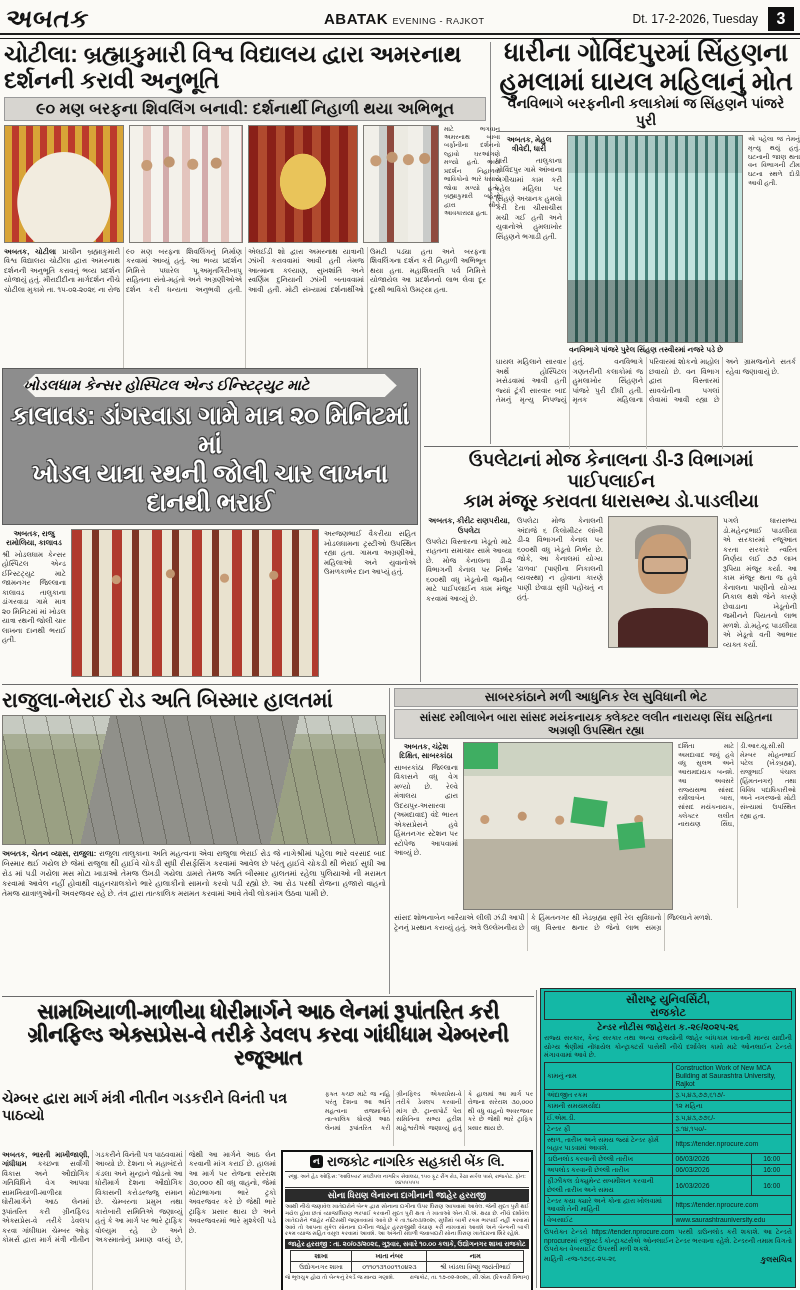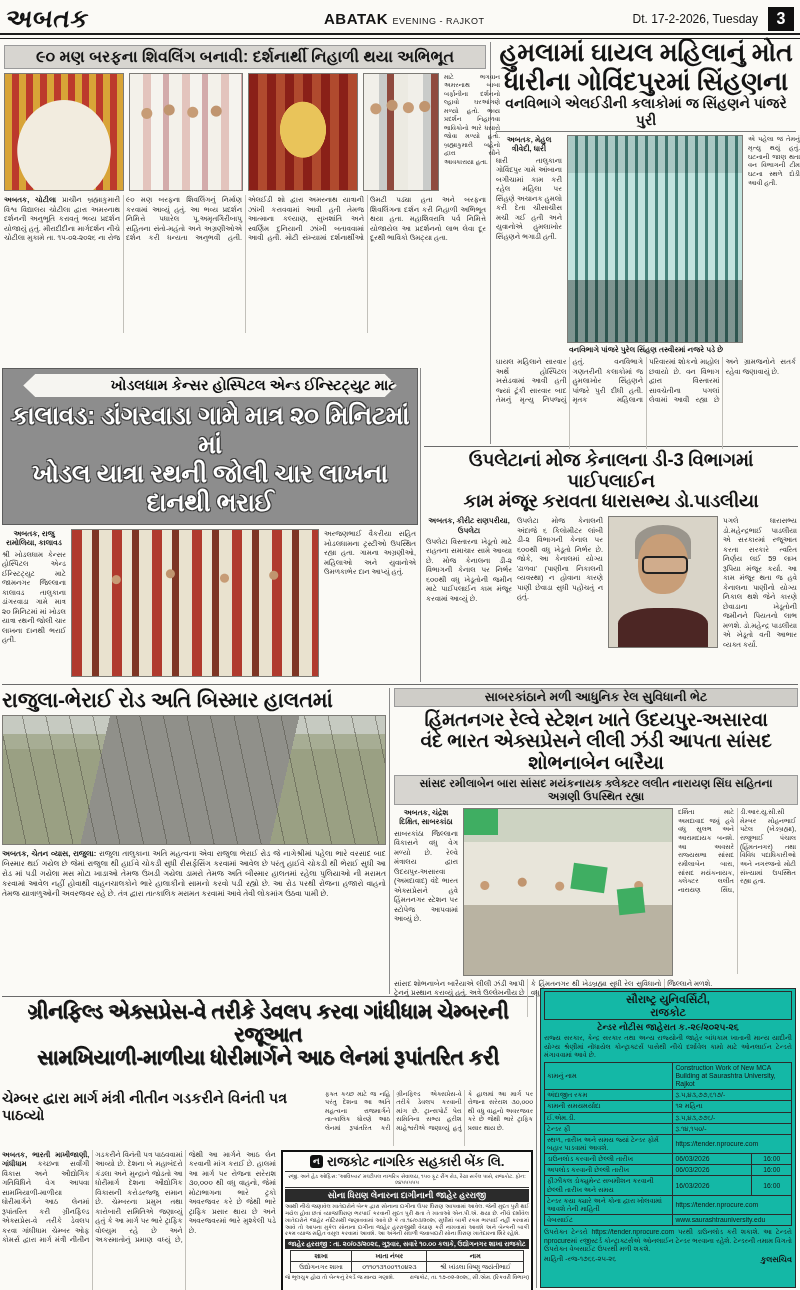--- a/index.html
+++ b/index.html
@@ -84,23 +84,23 @@
      radial-gradient(circle 5px at 46% 52%, #c79c76 0 4px, transparent 5px),
      radial-gradient(circle 5px at 64% 42%, #c0956f 0 4px, transparent 5px),
      radial-gradient(circle 5px at 84% 50%, #c79c76 0 4px, transparent 5px);}
   .ph-portrait{background:#d9d4c8;}
   .ph-portrait .hair{position:absolute;left:24%;top:6%;width:52%;height:26%;background:#9a958c;border-radius:50% 50% 0 0;}
   .ph-portrait .face{position:absolute;left:27%;top:13%;width:46%;height:46%;background:#c89e78;border-radius:46%;}
   .ph-portrait .glasses{position:absolute;left:31%;top:30%;width:38%;height:11%;border:2px solid #222;border-radius:5px;background:rgba(255,255,255,.15);}
   .ph-portrait .shirt{position:absolute;left:8%;bottom:0;width:84%;height:30%;background:#4c2624;border-radius:40% 40% 0 0;}
   
   .gray-block{background:#8d8d8d;border:1px solid #5c5c5c;padding:5px 4px 7px;}
-  .ribbon{background:#f6f5f1;color:#0d0d0d;font-weight:bold;font-size:14.5px;text-align:right;
+  .ribbon{background:#f6f5f1;color:#0d0d0d;font-weight:bold;font-size:14.5px;text-align:left;
           width:92%;margin:0 auto 4px;padding:3px 0;
-          clip-path:polygon(0 50%,12px 0,calc(100% - 12px) 0,100% 50%,calc(100% - 12px) 100%,12px 100%);}
+          clip-path:polygon(0 50%,12px 0,calc(100% - 12px) 0,100% 50%,calc(100% - 12px) 100%,12px 100%);font-style:italic;}
   .gray-hl{color:#ffffff;font-weight:bold;font-size:25px;line-height:1.16;text-align:center;letter-spacing:-.5px;
            text-shadow:1px 1px 0 #3c3c3c,-1px -1px 0 #3c3c3c,1px -1px 0 #3c3c3c,-1px 1px 0 #3c3c3c;}
   
   .row{display:flex;gap:5px;}
   .colbox{flex:none;overflow:hidden;}
   
   #tender{position:absolute;left:540px;top:988px;width:256px;height:300px;border:1.5px solid #2c2c2c;background:#14b8a6;padding:2px 3px;box-sizing:border-box;}
   .uni-box{border:1px solid #2c2c2c;text-align:center;font-weight:bold;font-size:11px;line-height:1.15;padding:1px 0;}
   .t-title{text-align:center;font-weight:bold;font-size:9px;margin:2px 0 1px;}
   .t-intro{font-size:6.8px;line-height:1.25;text-align:justify;margin:0 0 2px;}
@@ -155,39 +155,40 @@
 
   <div class="rule-v" style="left:490px;top:42px;height:402px;"></div>
   <div class="rule-v" style="left:420px;top:368px;height:314px;"></div>
   <div class="rule-h" style="left:2px;top:684px;width:796px;"></div>
   <div class="rule-v" style="left:389px;top:688px;height:306px;"></div>
   <div class="rule-h" style="left:2px;top:996px;width:532px;"></div>
   <div class="rule-v" style="left:536px;top:990px;height:298px;"></div>
   <div class="rule-h" style="left:424px;top:446px;width:374px;"></div>
 
   <div class="abs" style="left:4px;top:42px;width:482px;height:322px;">
+    <div id="chotila-hl" class="hl">ચોટીલા: બ્રહ્માકુમારી વિશ્વ વિદ્યાલય દ્વારા અમરનાથ દર્શનની કરાવી અનુભૂતિ</div>
     <div class="band" style="font-size:16px;margin-top:3px;padding:2px 0;">૯૦ મણ બરફના શિવલિંગ બનાવી: દર્શનાર્થી નિહાળી થયા અભિભૂત</div>
     <div class="row" style="margin-top:4px;height:118px;">
       <div class="ph ph-shivling" style="width:118px;height:116px;"></div>
       <div class="ph ph-women" style="width:112px;height:116px;"></div>
       <div class="ph ph-shrine" style="width:108px;height:116px;"></div>
       <div class="ph ph-men" style="width:74px;height:116px;"></div>
       <div class="colbox txt" style="width:56px;height:116px;font-size:6.4px;">માટે ભગવાન અમરનાથ બાબા બર્ફાનીના દર્શનનો લ્હાવો ઘરઆંગણે મળ્યો હતો. ભવ્ય પ્રદર્શન નિહાળવા ભાવિકોનો ભારે ધસારો જોવા મળ્યો હતો. બ્રહ્માકુમારી બહેનો દ્વારા સૌને આવકારાયા હતા.</div>
     </div>
     <div style="margin-top:4px;">
       <p class="txt cols4" style="height:138px;margin:0;"><b>અબતક, ચોટીલા</b> <span>પ્રાચીન બ્રહ્માકુમારી વિશ્વ વિદ્યાલય ચોટીલા દ્વારા અમરનાથ દર્શનની અનુભૂતિ કરાવતું ભવ્ય પ્રદર્શન યોજાયું હતું. મીરાદીદીના માર્ગદર્શન નીચે ચોટીલા મુકામે તા. ૧૫-૦૨-૨૦૨૬ ના રોજ ૯૦ મણ બરફના શિવલિંગનું નિર્માણ કરવામાં આવ્યું હતું. આ ભવ્ય પ્રદર્શન નિમિત્તે પધારેલ પૂ.અમૃતગિરીબાપુ સહિતના સંતો-મહંતો અને અગ્રણીઓએ દર્શન કરી ધન્યતા અનુભવી હતી. એલઈડી શો દ્વારા અમરનાથ યાત્રાની ઝાંખી કરાવવામાં આવી હતી તેમજ આત્માના કલ્યાણ, સુખશાંતિ અને સ્વર્ણિમ દુનિયાની ઝાંખી બતાવવામાં આવી હતી. મોટી સંખ્યામાં દર્શનાર્થીઓ ઉમટી પડ્યા હતા અને બરફના શિવલિંગના દર્શન કરી નિહાળી અભિભૂત થયા હતા. મહાશિવરાત્રિ પર્વ નિમિત્તે યોજાયેલ આ પ્રદર્શનનો લાભ લેવા દૂર દૂરથી ભાવિકો ઉમટ્યા હતા.</span></p>
     </div>
   </div>
 
   <div class="abs" style="left:496px;top:38px;width:300px;height:406px;">
     <div id="dhari-hl" class="hl">
+      <div>ધારીના ગોવિંદપુરમાં સિંહણના</div>
       <div>હુમલામાં ઘાયલ મહિલાનું મોત</div>
-      <div>ધારીના ગોવિંદપુરમાં સિંહણના</div>
-    </div>
-    <div id="dhari-sub">વનવિભાગે એલઈડીની કલાકોમાં જ સિંહણને પાંજરે પુરી</div>
+    </div>
+    <div id="dhari-sub">વનવિભાગે બરફનીની કલાકોમાં જ સિંહણને પાંજરે પુરી</div>
     <div class="row" style="margin-top:3px;height:208px;">
       <div class="colbox" style="width:66px;">
         <div class="byline">અબતક, મેહુલ ત્રીવેદી, ધારી</div>
         <div class="txt" style="height:192px;">ધારી તાલુકાના ગોવિંદપુર ગામે આંબાના બગીચામાં કામ કરી રહેલ મહિલા પર સિંહણે અચાનક હુમલો કરી દેતા ચીસાચીસ મચી ગઈ હતી અને યુવાનોએ હુમલાખોર સિંહણને ભગાડી હતી.</div>
       </div>
       <div class="ph ph-cage" style="width:174px;height:206px;"></div>
       <div class="colbox txt" style="width:52px;height:206px;font-size:6.6px;">એ પહેલા જ તેમનું મૃત્યુ થયું હતું. ઘટનાની જાણ થતા વન વિભાગની ટીમ ઘટના સ્થળે દોડી આવી હતી.</div>
     </div>
     <div class="caption" style="margin-top:2px;">વનવિભાગે પાંજરે પુરેલ સિંહણ તસ્વીરમાં નજરે પડે છે</div>
     <div class="txt cols4" style="height:92px;margin-top:3px;">ઘાયલ મહિલાને સારવાર અર્થે હોસ્પિટલ ખસેડવામાં આવી હતી જ્યાં ટૂંકી સારવાર બાદ તેમનું મૃત્યુ નિપજ્યું હતું. વનવિભાગે ગણતરીની કલાકોમાં જ હુમલાખોર સિંહણને પાંજરે પુરી દીધી હતી. મૃતક મહિલાના પરિવારમાં શોકનો માહોલ છવાયો છે. વન વિભાગ દ્વારા વિસ્તારમાં સાવચેતીના પગલાં લેવામાં આવી રહ્યા છે અને ગ્રામજનોને સતર્ક રહેવા જણાવાયું છે.</div>
@@ -221,57 +222,53 @@
         <div class="byline">અબતક, કીરીટ રાણપરીયા, ઉપલેટા</div>
         <div class="txt" style="height:160px;">ઉપલેટા વિસ્તારના ખેડૂતો માટે રાહતના સમાચાર સામે આવ્યા છે. મોજ કેનાલના ડી-૨ વિભાગની કેનાલ પર નિર્ભર ૬૦૦થી વધુ ખેડૂતોની જમીન માટે પાઈપલાઈન કામ મંજૂર કરવામાં આવ્યું છે.</div>
       </div>
       <div class="colbox txt" style="width:86px;height:176px;">ઉપલેટા મોજ કેનાલની અંદાજે ૬ કિલોમીટર લાંબી ડી-૨ વિભાગની કેનાલ પર ૬૦૦થી વધુ ખેડૂતો નિર્ભર છે. જોકે, આ કેનાલમાં યોગ્ય 'ઢાળવા' (પાણીના નિકાલની વ્યવસ્થા) ન હોવાના કારણે પાણી છેવાડા સુધી પહોંચતું ન હતું.</div>
       <div class="ph ph-portrait" style="width:108px;height:130px;">
         <div class="hair"></div>
         <div class="face"></div>
         <div class="glasses"></div>
         <div class="shirt"></div>
       </div>
-      <div class="colbox txt" style="width:74px;height:176px;">પગલે ધારાસભ્ય ડો.મહેન્દ્રભાઈ પાડલીયા એ સરકારમાં રજૂઆત કરતા સરકારે ત્વરિત નિર્ણય લઈ 59 લાખ રૂપિયા મંજૂર કર્યા. આ કામ મંજૂર થતા જ હવે કેનાલના પાણીનો યોગ્ય નિકાલ થશે જેને કારણે છેવાડાના ખેડૂતોની જમીનને પિયતનો લાભ મળશે. ડો.મહેન્દ્ર પાડલીયા એ ખેડૂતો વતી આભાર વ્યક્ત કર્યો.</div>
+      <div class="colbox txt" style="width:74px;height:176px;">પગલે ધારાસભ્ય ડો.મહેન્દ્રભાઈ પાડલીયા એ સરકારમાં રજૂઆત કરતા સરકારે ત્વરિત નિર્ણય લઈ ૭૭ લાખ રૂપિયા મંજૂર કર્યા. આ કામ મંજૂર થતા જ હવે કેનાલના પાણીનો યોગ્ય નિકાલ થશે જેને કારણે છેવાડાના ખેડૂતોની જમીનને પિયતનો લાભ મળશે. ડો.મહેન્દ્ર પાડલીયા એ ખેડૂતો વતી આભાર વ્યક્ત કર્યો.</div>
     </div>
   </div>
 
   <div class="abs" style="left:2px;top:688px;width:384px;height:306px;">
     <div id="rajula-hl" class="hl">રાજુલા-ભેરાઈ રોડ અતિ બિસ્માર હાલતમાં</div>
     <div class="ph ph-road" style="width:382px;height:128px;margin-top:3px;"></div>
     <p class="txt" style="height:138px;margin:4px 0 0;font-size:7.6px;"><b>અબતક, ચેતન વ્યાસ, રાજુલા:</b> <span>રાજુલા તાલુકાના અતિ મહત્વના એવા રાજુલા ભેરાઈ રોડ જે નાગેશ્રીમાં પહેલા ભારે વરસાદ બાદ બિસ્માર થઈ ગયેલ છે જેમાં રાજુલા થી હાઈવે ચોકડી સુધી રીસર્ફેસિંગ કરવામાં આવેલ છે પરંતુ હાઈવે ચોકડી થી ભેરાઈ સુધી આ રોડ માં પડી ગયેલા મસ મોટા ખાડાઓ તેમજ ઉખડી ગયેલા ડામરો તેમજ અતિ બીસ્માર હાલતમાં રહેલા પુલિયાઓ ની મરામત કરવામાં આવેલ નહીં હોવાથી વાહનચાલકોને ભારે હાલાકીનો સામનો કરવો પડી રહ્યો છે. આ રોડ પરથી રોજના હજારો વાહનો તેમજ યાત્રાળુઓની અવરજવર રહે છે. તંત્ર દ્વારા તાત્કાલિક મરામત કરવામાં આવે તેવી લોકમાંગ ઉઠવા પામી છે.</span></p>
   </div>
 
   <div class="abs" style="left:394px;top:688px;width:404px;height:306px;">
     <div class="kicker">સાબરકાંઠાને મળી આધુનિક રેલ સુવિધાની ભેટ</div>
-    <div id="himat-hl" class="hl" style="margin-top:2px;">
-      <div>હિંમતનગર રેલ્વે સ્ટેશન ખાતે ઉદયપુર-અસારવા</div>
-      <div>વંદે ભારત એક્સપ્રેસને લીલી ઝંડી આપતા સાંસદ શોભનાબેન બારૈયા</div>
-    </div>
     <div class="band" style="font-size:11px;margin-top:2px;padding:1px 12px;">સાંસદ રમીલાબેન બારા સાંસદ મયંકનાયક ક્લેક્ટર લલીત નારાયણ સિંઘ સહિતના અગ્રણી ઉપસ્થિત રહ્યા</div>
     <div class="row" style="margin-top:3px;height:168px;">
       <div class="colbox" style="width:64px;">
         <div class="byline">અબતક, ચંદ્રેશ દિક્ષિત, સાબરકાંઠા</div>
         <div class="txt" style="height:148px;">સાબરકાંઠા જિલ્લાના વિકાસને વધુ વેગ મળ્યો છે. રેલ્વે મંત્રાલય દ્વારા ઉદયપુર-અસારવા (અમદાવાદ) વંદે ભારત એક્સપ્રેસને હવે હિંમતનગર સ્ટેશન પર સ્ટોપેજ આપવામાં આવ્યું છે.</div>
       </div>
       <div class="ph ph-flags" style="width:208px;height:166px;">
         <div class="heads"></div>
           <i></i>
           <i></i>
           <i></i>
       </div>
       <div class="colbox txt cols2" style="width:118px;height:166px;font-size:6.6px;">દર્શિતા માટે અમદાવાદ જવું હવે વધુ સુલભ અને આરામદાયક બનશે. આ અવસરે રાજ્યસભા સાંસદ રમીલાબેન બારા, સાંસદ મયંકનાયક, ક્લેક્ટર લલીત નારાયણ સિંઘ, ડી.આર.યુ.સી.સી મેમ્બર મોહનભાઈ પટેલ (ખેડબ્રહ્મા), રાજુભાઈ પંચાલ (હિંમતનગર) તથા વિવિધ પદાધિકારીઓ અને નગરજનો મોટી સંખ્યામાં ઉપસ્થિત રહ્યા હતા.</div>
     </div>
     <div class="txt cols3" style="height:38px;margin-top:3px;">સાંસદ શોભનાબેન બારૈયાએ લીલી ઝંડી આપી ટ્રેનનું પ્રસ્થાન કરાવ્યું હતું. અત્રે ઉલ્લેખનીય છે કે હિંમતનગર થી ખેડબ્રહ્મા સુધી રેલ સુવિધાનો વધુ વિસ્તાર થનાર છે જેનો લાભ સમગ્ર જિલ્લાને મળશે.</div>
   </div>
 
   <div class="abs" style="left:2px;top:1000px;width:532px;height:288px;">
     <div id="gandhi-hl" class="hl">
+      <div>સામખિયાળી-માળીયા ધોરીમાર્ગને આઠ લેનમાં રૂપાંતરિત કરી</div>
       <div>ગ્રીનફિલ્ડ એક્સપ્રેસ-વે તરીકે ડેવલપ કરવા ગાંધીધામ ચેમ્બરની રજૂઆત</div>
-      <div>સામખિયાળી-માળીયા ધોરીમાર્ગને આઠ લેનમાં રૂપાંતરિત કરી</div>
     </div>
     <div class="row" style="margin-top:21px;">
       <div class="colbox subhead-inline" style="width:318px;">ચેમ્બર દ્વારા માર્ગ મંત્રી નીતીન ગડકરીને વિનંતી પત્ર પાઠવ્યો</div>
       <div class="colbox txt cols3" style="width:208px;height:56px;font-size:6.4px;">ફક્ત કચ્છ માટે જ નહિ પરંતુ દેશના આ અતિ મહત્વના રાજમાર્ગને તાત્કાલિક ધોરણે આઠ લેનમાં રૂપાંતરિત કરી ગ્રીનફિલ્ડ એક્સપ્રેસ-વે તરીકે ડેવલપ કરવાની માંગ છે. ટ્રાન્સપોર્ટ પેરા સમિતિના સભ્ય હરીશ માહેશ્વરીએ જણાવ્યું હતું કે હાલમાં આ માર્ગ પર રોજના સરેરાશ ૩૦,૦૦૦ થી વધુ વાહનો અવરજવર કરે છે જેથી ભારે ટ્રાફિક પ્રસાર થાય છે.</div>
     </div>
     <div class="row" style="margin-top:4px;">
       <div class="colbox" style="width:274px;">
         <p class="txt cols3" style="height:186px;margin:0;"><b>અબતક, ભારતી માખીજાણી, ગાંધીધામ</b> <span>કચ્છના સર્વાંગી વિકાસ અને ઔદ્યોગિક ગતિવિધિને વેગ આપવા સામખિયાળી-માળીયા ધોરીમાર્ગને આઠ લેનમાં રૂપાંતરિત કરી ગ્રીનફિલ્ડ એક્સપ્રેસ-વે તરીકે ડેવલપ કરવા ગાંધીધામ ચેમ્બર ઓફ કોમર્સ દ્વારા માર્ગ મંત્રી નીતીન ગડકરીને વિનંતી પત્ર પાઠવવામાં આવ્યો છે. દેશના બે મહાબંદરો કંડલા અને મુન્દ્રાને જોડતો આ ધોરીમાર્ગ દેશના ઔદ્યોગિક વિકાસની કરોડરજ્જુ સમાન છે. ચેમ્બરના પ્રમુખ તથા કારોબારી સમિતિએ જણાવ્યું હતું કે આ માર્ગ પર ભારે ટ્રાફિક વોલ્યુમ રહે છે અને અકસ્માતોનું પ્રમાણ વધ્યું છે, જેથી આ માર્ગને આઠ લેન કરવાની માંગ કરાઈ છે. હાલમાં આ માર્ગ પર રોજના સરેરાશ ૩૦,૦૦૦ થી વધુ વાહનો, જેમાં મોટાભાગના ભારે ટ્રકો અવરજવર કરે છે જેથી ભારે ટ્રાફિક પ્રસાર થાય છે અને અવરજવરમાં ભારે મુશ્કેલી પડે છે.</span></p>
       </div>
 

